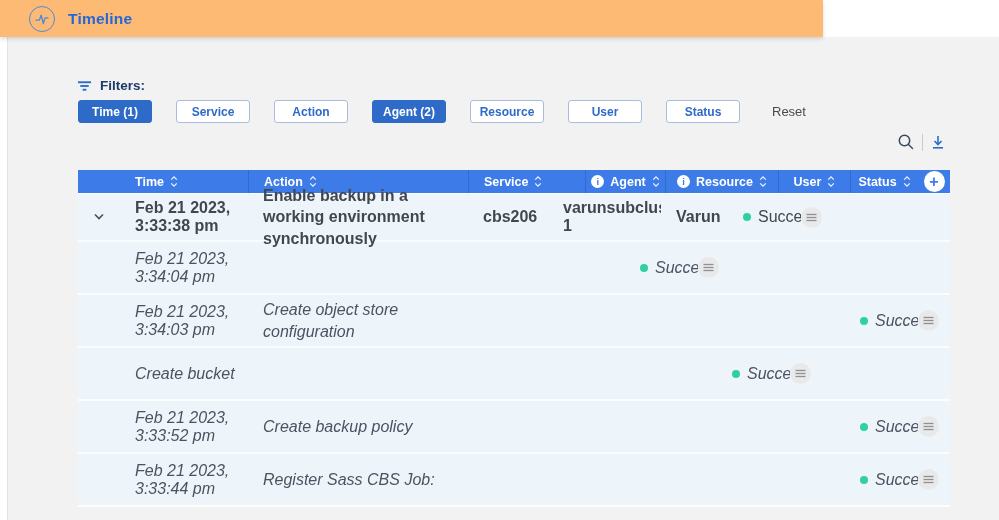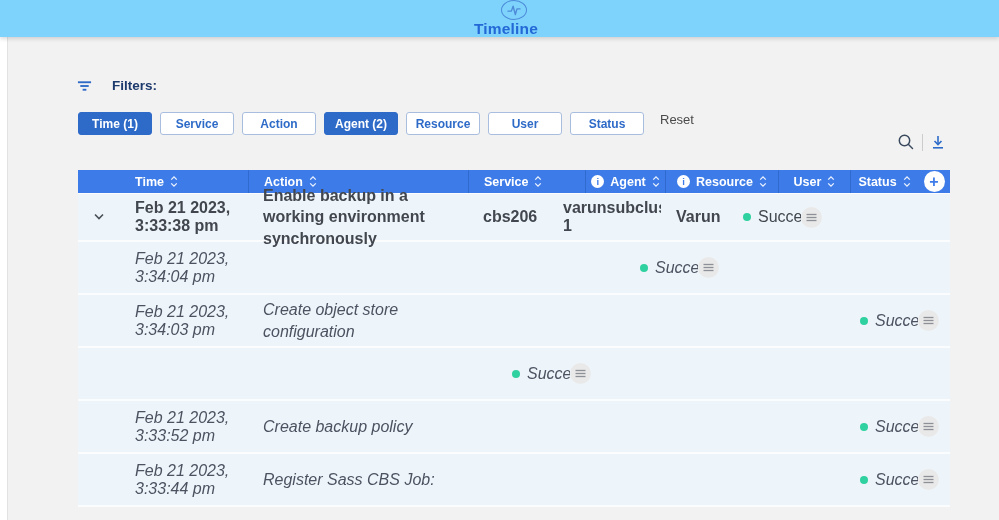--- a/index.html
+++ b/index.html
@@ -1,39 +1,39 @@
 <!DOCTYPE html>
 <html><head>
 <meta charset="utf-8">
 <style>
   * { margin: 0; padding: 0; box-sizing: border-box; }
   html, body { width: 999px; height: 520px; overflow: hidden; background: #fff; }
   body { font-family: "Liberation Sans", sans-serif; position: relative; }
 
   
   .topbar {
-    position: absolute; top: 0; left: 0; width: 999px; height: 37px;
-    background: #7dd3fc; display: flex; align-items: center;
-    box-shadow: 0 2px 4px rgba(0,0,0,0.14); z-index: 10; flex-direction: column;
+    position: absolute; top: 0; left: 0; width: 823px; height: 37px;
+    background: #fdba74; display: flex; align-items: center;
+    box-shadow: 0 2px 4px rgba(0,0,0,0.14); z-index: 10;
   }
   .app-icon {
     width: 26px; height: 26px; border-radius: 50%;
     border: 1.5px solid #4d8ad8; margin-left: 29px;
     display: flex; align-items: center; justify-content: center;
   }
   .page-title { margin-left: 13px; color: #2368d6; font-size: 15.5px; font-weight: 600; letter-spacing: 0.2px; }
 
   
   .panel { position: absolute; top: 37px; left: 0; width: 999px; height: 483px; background: #f2f2f2; }
   .left-strip { position: absolute; left: 0; top: 0; bottom: 0; width: 8px; background: #ffffff; border-right: 1px solid #e2e2e2; }
 
   
-  .filters-label-row { position: absolute; left: 77px; top: 41px; display: flex; align-items: center; gap: 20px; }
+  .filters-label-row { position: absolute; left: 77px; top: 41px; display: flex; align-items: center; gap: 8px; }
   .filters-label { color: #1d3a6d; font-size: 13.5px; font-weight: 700; }
-  .filter-buttons { position: absolute; left: 78px; top: 75px; display: flex; align-items: flex-start; }
+  .filter-buttons { position: absolute; left: 78px; top: 63px; display: flex; align-items: center; gap: 16px; }
   .fbtn {
     width: 74px; height: 23px; margin-right: 8px; border-radius: 3px;
     font-size: 12px; font-weight: 600; cursor: pointer;
     display: flex; align-items: center; justify-content: center;
     font-family: "Liberation Sans", sans-serif;
   }
   .fbtn.outline { background: #ffffff; border: 1px solid #a9bedf; color: #2e6bc8; }
   .fbtn.active  { background: #2e6bc8; border: 1px solid #2e6bc8; color: #ffffff; }
   .reset-link { margin-left: 8px; font-size: 13px; color: #4a4a4a; cursor: pointer; }
 
@@ -292,20 +292,21 @@
               <line x1="0.5" y1="1.5" x2="10.5" y2="1.5" stroke="#8d9096" stroke-width="1.3"></line>
               <line x1="0.5" y1="4.5" x2="10.5" y2="4.5" stroke="#8d9096" stroke-width="1.3"></line>
               <line x1="0.5" y1="7.5" x2="10.5" y2="7.5" stroke="#8d9096" stroke-width="1.3"></line>
             </svg>
         </div>
       </div>
     </div>
 
     <div class="trow sub">
       <div class="td center-exp col-exp"></div>
+      <div class="td col-action action-text">Create bucket</div>
       <div class="td col-service"></div>
       <div class="td col-agent"></div>
       <div class="td col-resource"></div>
       <div class="td col-user"></div>
       <div class="td status-cell col-status">
         <span class="dot"></span>
         <span>Success</span>
       </div>
       <div class="td actions-cell col-actions">
         <div class="menu-btn">

